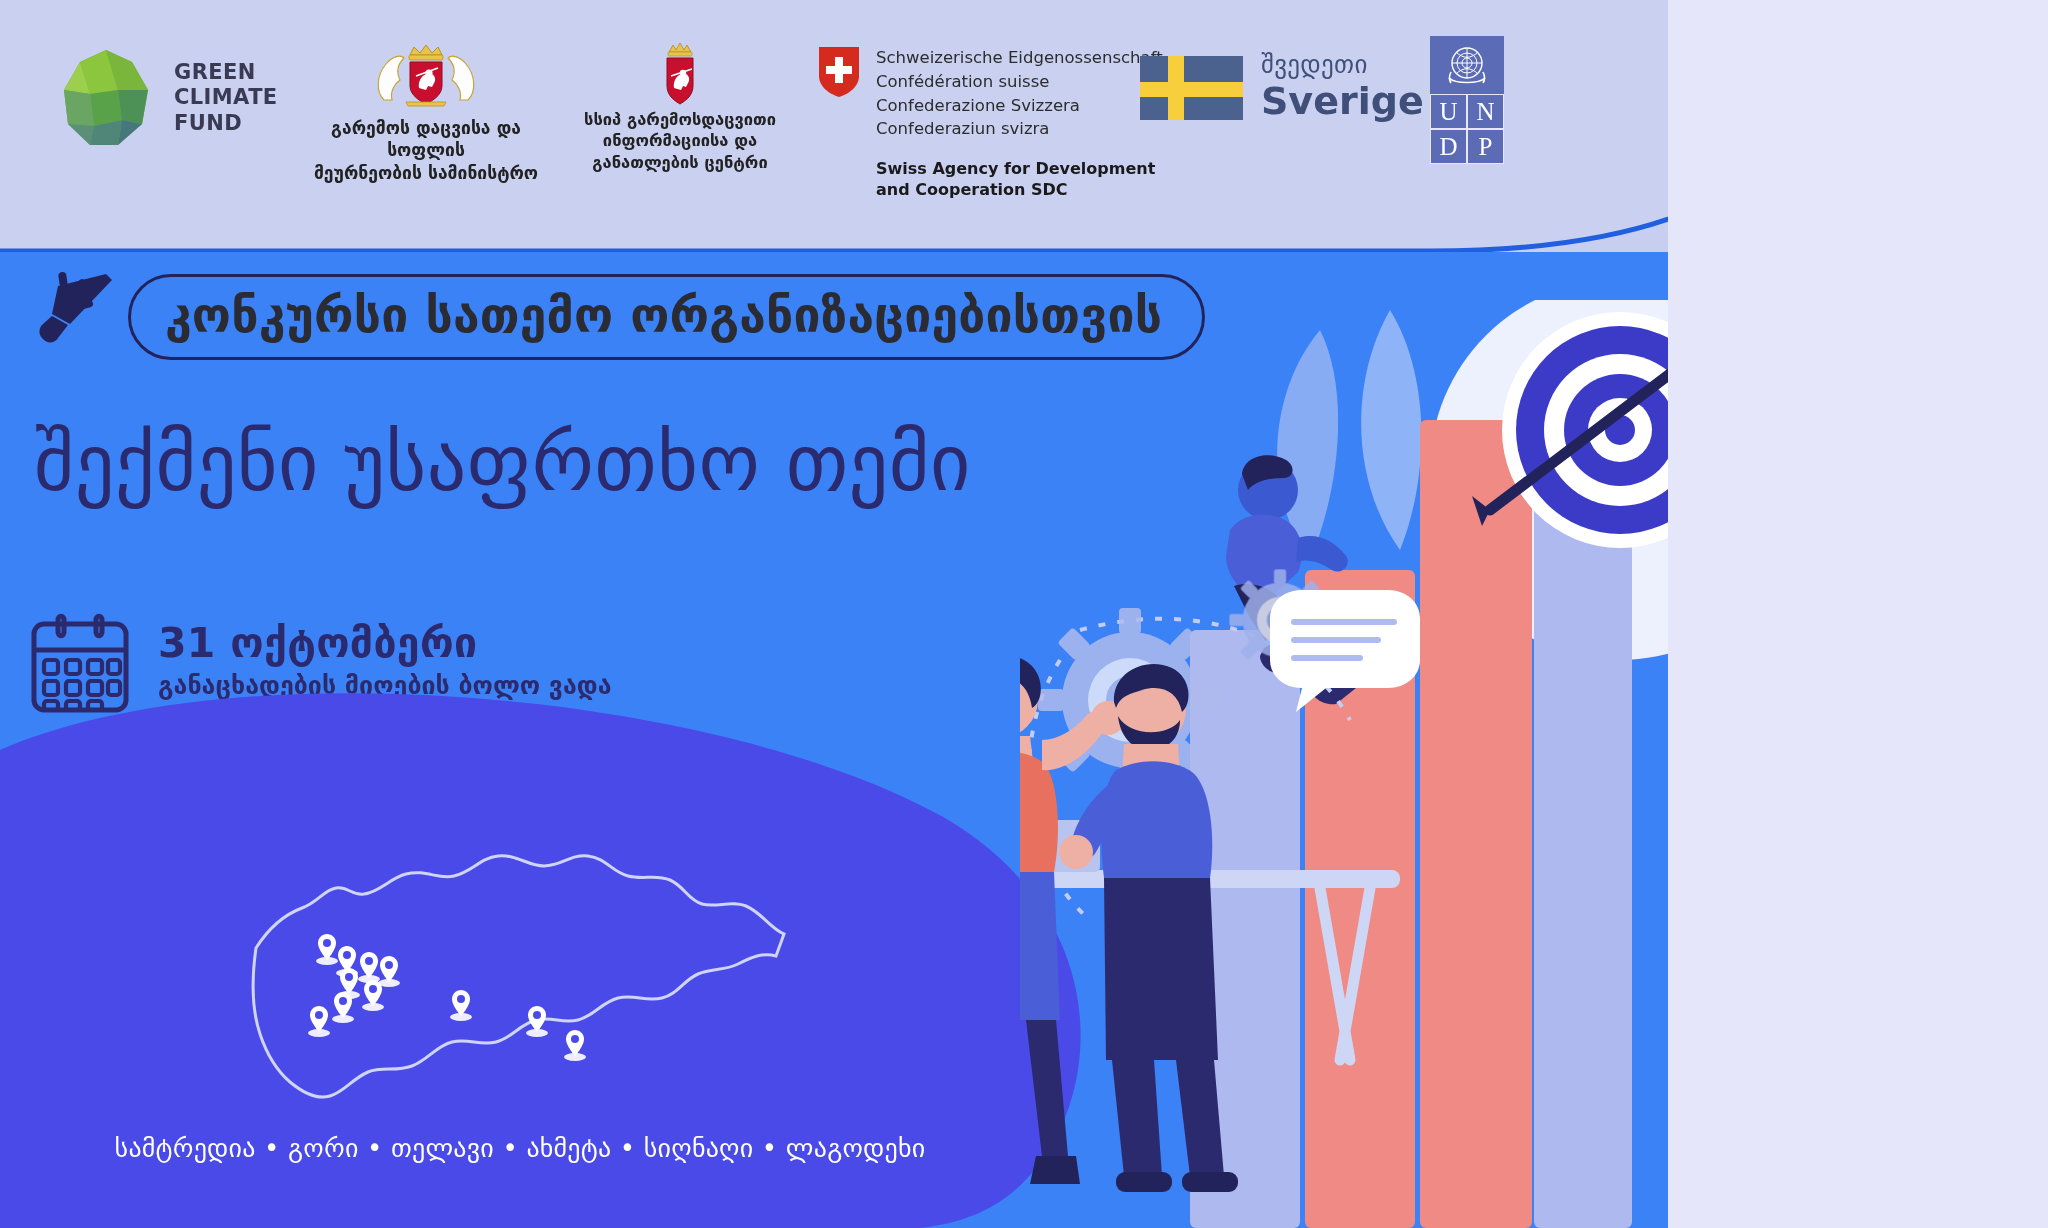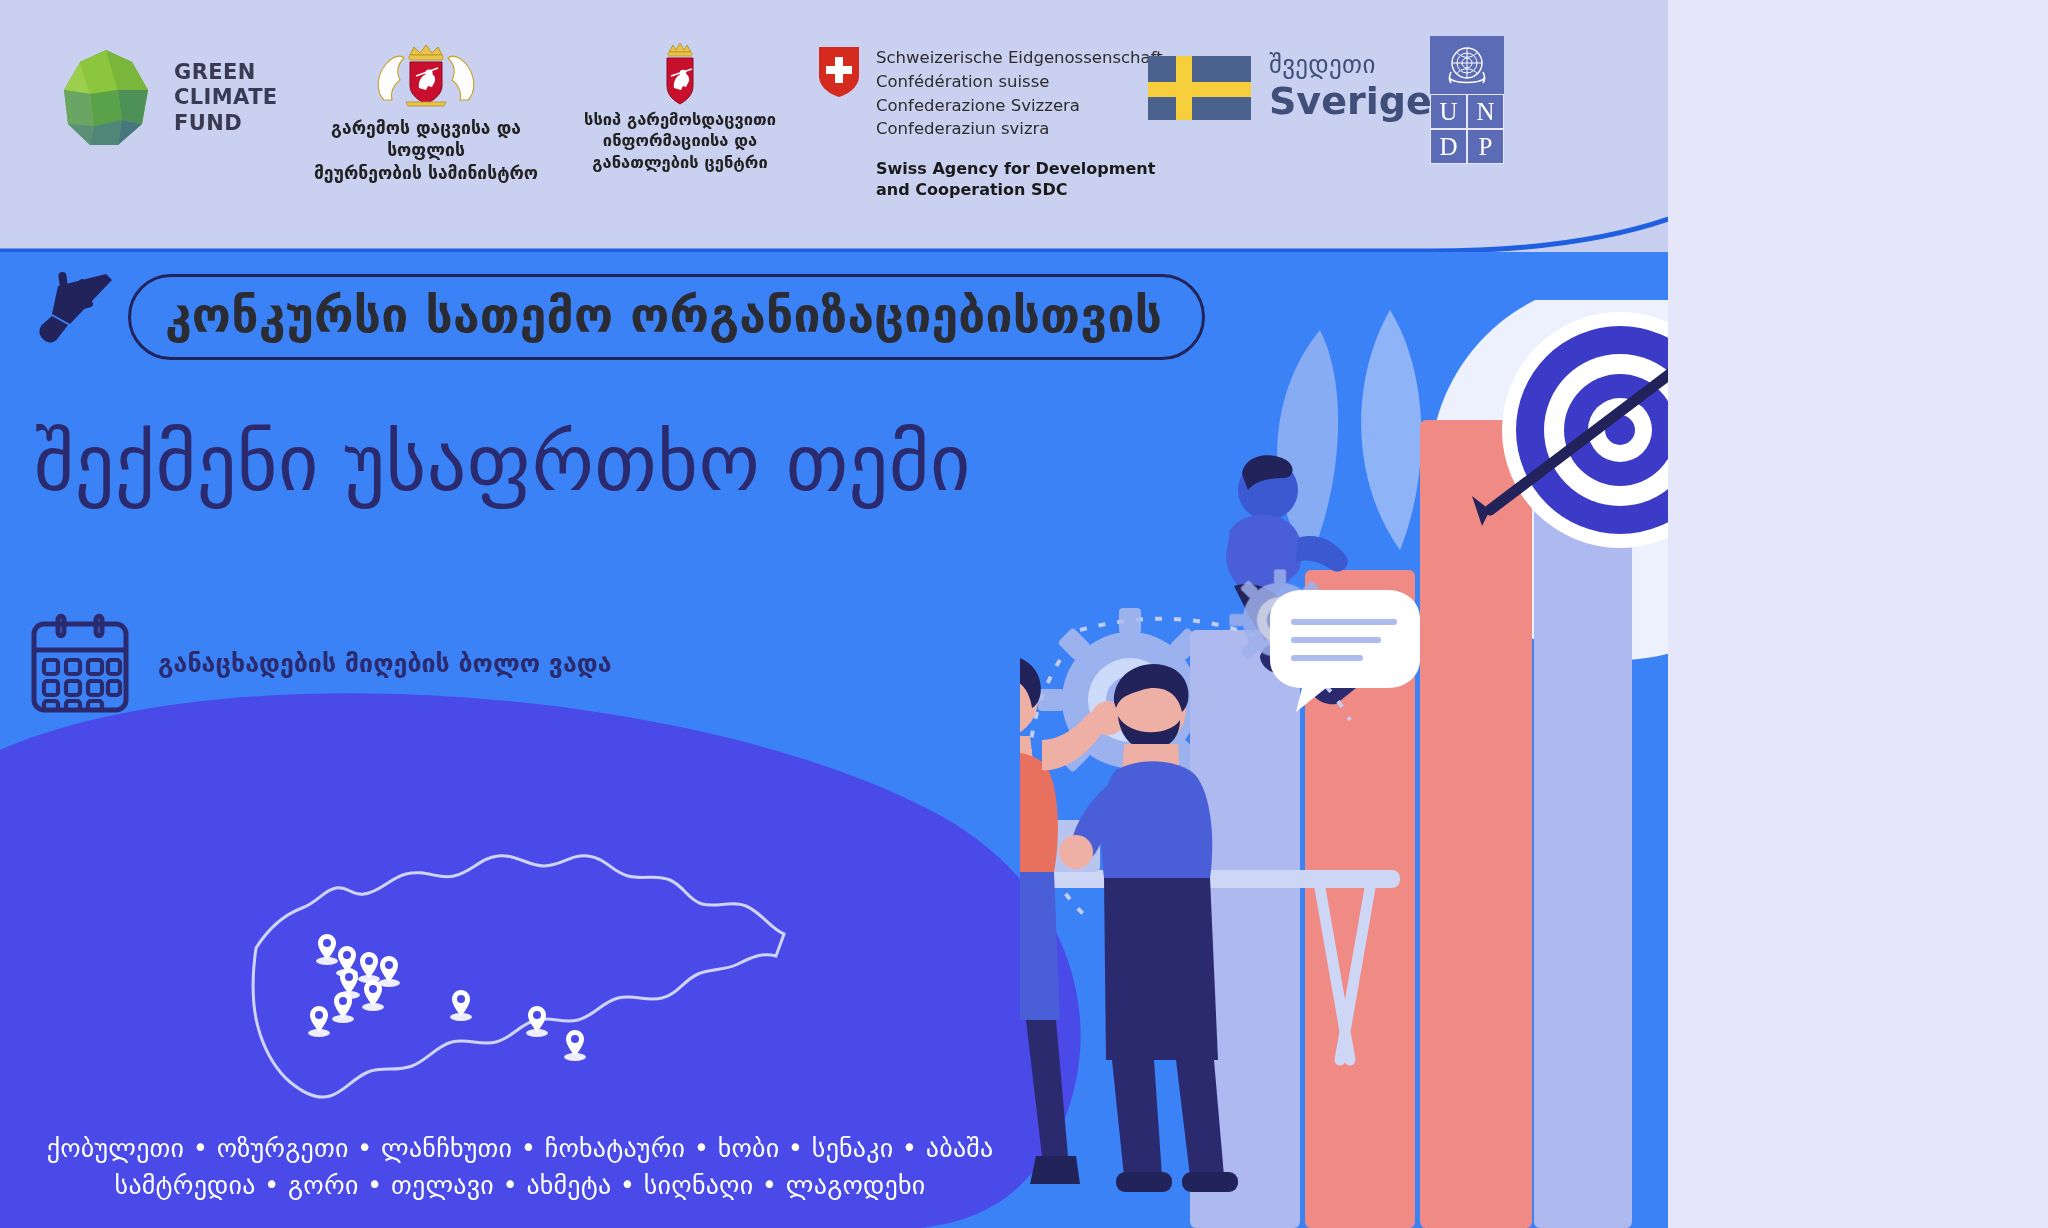--- a/index.html
+++ b/index.html
@@ -54,21 +54,21 @@
   .eic-txt { margin-top:1px; font-size:16.5px; font-weight:bold; color:#222; line-height:1.3; }
 
   
   .swiss { position:absolute; left:818px; top:46px; display:flex; align-items:flex-start; }
   .swiss-shield { width:42px; height:52px; flex:0 0 auto; }
   .swiss-txt { margin-left:16px; }
   .swiss-langs { font-size:16.5px; color:#2c2c2c; line-height:1.44; }
   .swiss-sub { margin-top:17px; font-size:16px; font-weight:bold; color:#1a1a1a; line-height:1.33; }
 
   
-  .swe { position:absolute; left:1140px; top:52px; display:flex; align-items:center;margin-left:8px; }
+  .swe { position:absolute; left:1140px; top:52px; display:flex; align-items:center; }
   .swe-flag { width:103px; height:64px; flex:0 0 auto; }
   .swe-txt { margin-left:18px; color:#3f4f7a; }
   .swe-ka { font-size:25px; line-height:1; letter-spacing:.3px; }
   .swe-en { font-size:38px; font-weight:bold; line-height:1.15; margin-top:3px; }
 
   
   .undp { position:absolute; left:1430px; top:36px; width:74px; }
   .undp-emblem { width:74px; height:58px; background:#5b6bb5; display:flex; align-items:center; justify-content:center; }
   .undp-letters { display:grid; grid-template-columns:37px 37px; }
   .undp-cell {
@@ -291,20 +291,21 @@
           <rect x="38" y="71" width="14" height="14" rx="3"></rect>
           <rect x="60" y="71" width="14" height="14" rx="3"></rect>
           <rect x="80" y="71" width="12" height="14" rx="3"></rect>
           <rect x="16" y="91" width="14" height="9" rx="3"></rect>
           <rect x="38" y="91" width="14" height="9" rx="3"></rect>
           <rect x="60" y="91" width="14" height="9" rx="3"></rect>
         </g>
       </svg>
     </div>
     <div class="deadline-txt">
+      <div class="deadline-date">31 ოქტომბერი</div>
       <div class="deadline-note">განაცხადების მიღების ბოლო ვადა</div>
     </div>
   </div>
 
   <svg class="blue-blob" viewBox="0 0 1180 540" preserveAspectRatio="none">
     <path d="M0,60 C230,-40 700,0 930,120 C1070,192 1110,330 1060,440 C1020,520 960,540 880,540 L0,540 Z" fill="#4a4ae8"></path>
   </svg>
 
   <svg class="map-svg" viewBox="0 0 560 300">
     <path d="M16,118 C30,96 46,84 62,78 C78,72 84,60 96,58 C108,56 112,66 124,64
@@ -372,21 +373,20 @@
       </g>
       <g transform="translate(326,200)">
         <path d="M9,0 C14,0 18,4 18,9 C18,16 9,26 9,26 C9,26 0,16 0,9 C0,4 4,0 9,0 Z" fill="#ffffff"></path>
         <circle cx="9" cy="9" r="4" fill="#4a4ae8"></circle>
         <ellipse cx="9" cy="27" rx="11" ry="4" fill="#ffffff" opacity="0.9"></ellipse>
       </g>
     </g>
   </svg>
 
   <div class="cities">
-    <div>ქობულეთი • ოზურგეთი • ლანჩხუთი • ჩოხატაური • ხობი • სენაკი • აბაშა</div>
     <div>სამტრედია • გორი • თელავი • ახმეტა • სიღნაღი • ლაგოდეხი</div>
   </div>
 
   <svg class="illus" viewBox="0 0 1028 928">
 
     <g opacity="0.55">
       <path d="M300,30 C250,90 240,190 290,260 C320,190 330,90 300,30 Z" fill="#c6d0f4"></path>
       <path d="M370,10 C330,80 330,180 380,250 C410,175 410,75 370,10 Z" fill="#d3dbf8"></path>
     </g>
 

